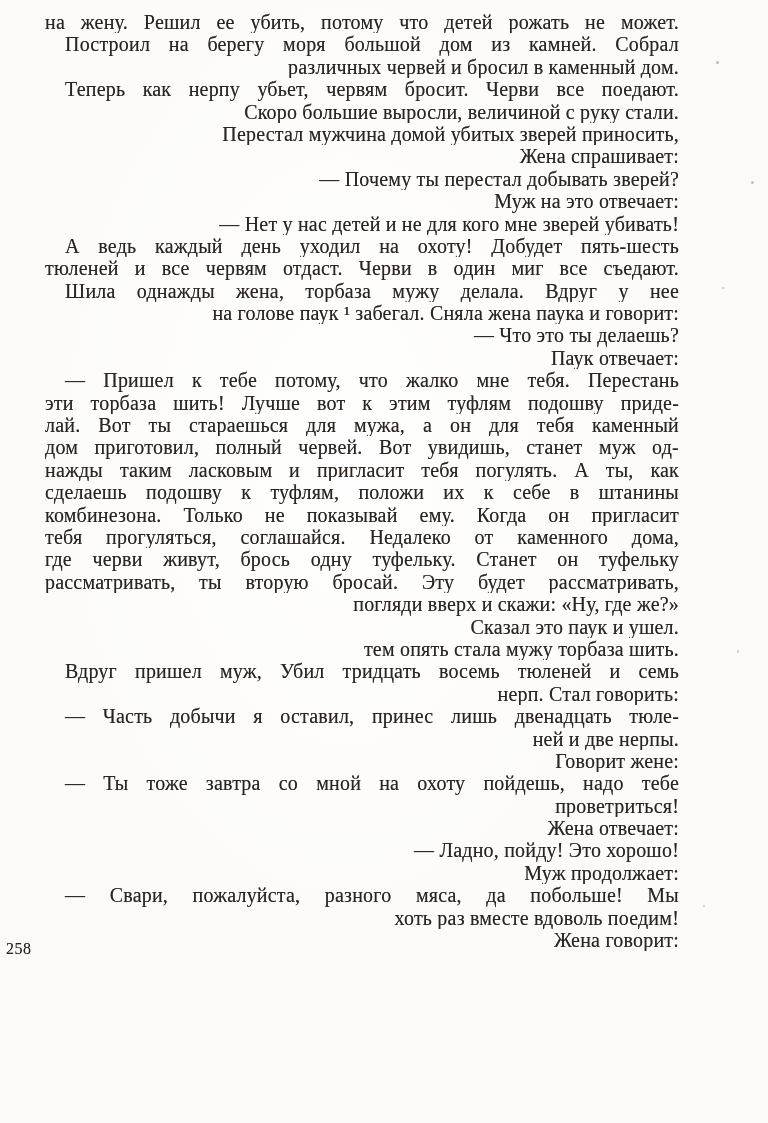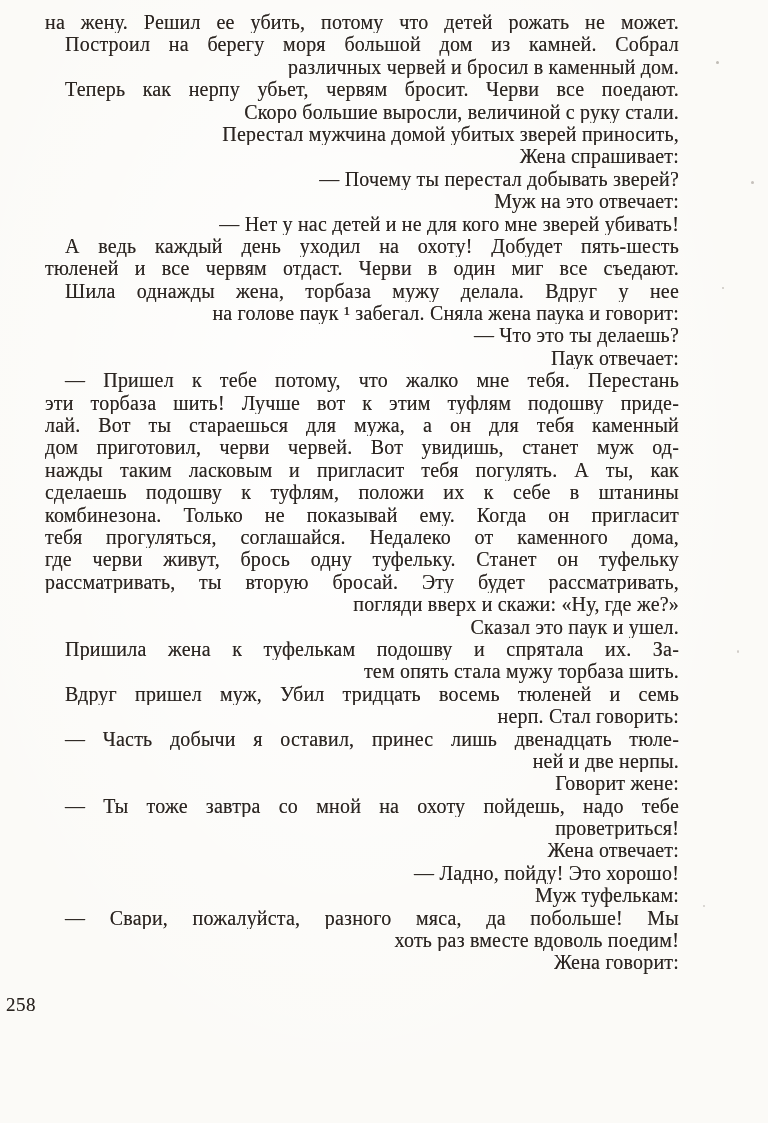--- a/index.html
+++ b/index.html
@@ -40,22 +40,22 @@
     padding-left: 20px;
   }
   .line.justify {
     text-align: justify;
     text-align-last: justify;
     margin-left: 40px;
   }
   .page-number {
     position: absolute;
     left: 6px;
-    top: 994px;
-    font-size: 19px;
+    top: 940px;
+    font-size: 16px;
     letter-spacing: 0.5px;
     text-shadow: 0 0 0.5px rgba(43, 37, 33, 0.5);
   }
   .speck {
     position: absolute;
     border-radius: 50%;
     background: #8f887f;
   }
 </style>
 </head>
@@ -76,41 +76,40 @@
       <div class="line indent">— Нет у нас детей и не для кого мне зверей убивать!</div>
       <div class="line indent justify">А ведь каждый день уходил на охоту! Добудет пять-шесть</div>
       <div class="line justify">тюленей и все червям отдаст. Черви в один миг все съедают.</div>
       <div class="line indent justify">Шила однажды жена, торбаза мужу делала. Вдруг у нее</div>
       <div class="line">на голове паук ¹ забегал. Сняла жена паука и говорит:</div>
       <div class="line indent">— Что это ты делаешь?</div>
       <div class="line indent">Паук отвечает:</div>
       <div class="line indent justify">— Пришел к тебе потому, что жалко мне тебя. Перестань</div>
       <div class="line justify">эти торбаза шить! Лучше вот к этим туфлям подошву приде-</div>
       <div class="line justify">лай. Вот ты стараешься для мужа, а он для тебя каменный</div>
-      <div class="line justify">дом приготовил, черви червей. Вот увидишь, станет муж од-</div>
+      <div class="line justify">дом приготовил, полный червей. Вот увидишь, станет муж од-</div>
       <div class="line justify">нажды таким ласковым и пригласит тебя погулять. А ты, как</div>
       <div class="line justify">сделаешь подошву к туфлям, положи их к себе в штанины</div>
       <div class="line justify">комбинезона. Только не показывай ему. Когда он пригласит</div>
       <div class="line justify">тебя прогуляться, соглашайся. Недалеко от каменного дома,</div>
       <div class="line justify">где черви живут, брось одну туфельку. Станет он туфельку</div>
       <div class="line justify">рассматривать, ты вторую бросай. Эту будет рассматривать,</div>
       <div class="line">погляди вверх и скажи: «Ну, где же?»</div>
       <div class="line indent">Сказал это паук и ушел.</div>
-      <div class="line indent justify">Пришила жена к туфелькам подошву и спрятала их. За-</div>
       <div class="line">тем опять стала мужу торбаза шить.</div>
       <div class="line indent justify">Вдруг пришел муж, Убил тридцать восемь тюленей и семь</div>
       <div class="line">нерп. Стал говорить:</div>
       <div class="line indent justify">— Часть добычи я оставил, принес лишь двенадцать тюле-</div>
       <div class="line">ней и две нерпы.</div>
       <div class="line indent">Говорит жене:</div>
       <div class="line indent justify">— Ты тоже завтра со мной на охоту пойдешь, надо тебе</div>
       <div class="line">проветриться!</div>
       <div class="line indent">Жена отвечает:</div>
       <div class="line indent">— Ладно, пойду! Это хорошо!</div>
-      <div class="line indent">Муж туфелькам:</div>
+      <div class="line indent">Муж продолжает:</div>
       <div class="line indent justify">— Свари, пожалуйста, разного мяса,  да  побольше!  Мы</div>
       <div class="line">хоть раз вместе вдоволь поедим!</div>
       <div class="line indent">Жена говорит:</div>
     </div>
 
   <div class="page-number">258</div>
 
   <div class="speck" style="left:716px; top:61px;  width:3px; height:3px; opacity:.55;"></div>
   <div class="speck" style="left:751px; top:181px; width:3px; height:3px; opacity:.5;"></div>
   <div class="speck" style="left:722px; top:287px; width:2px; height:2px; opacity:.45;"></div>

